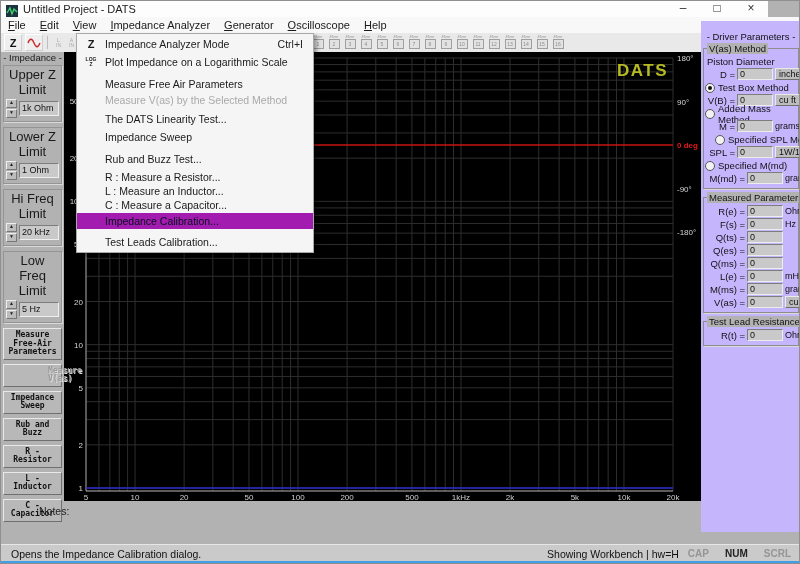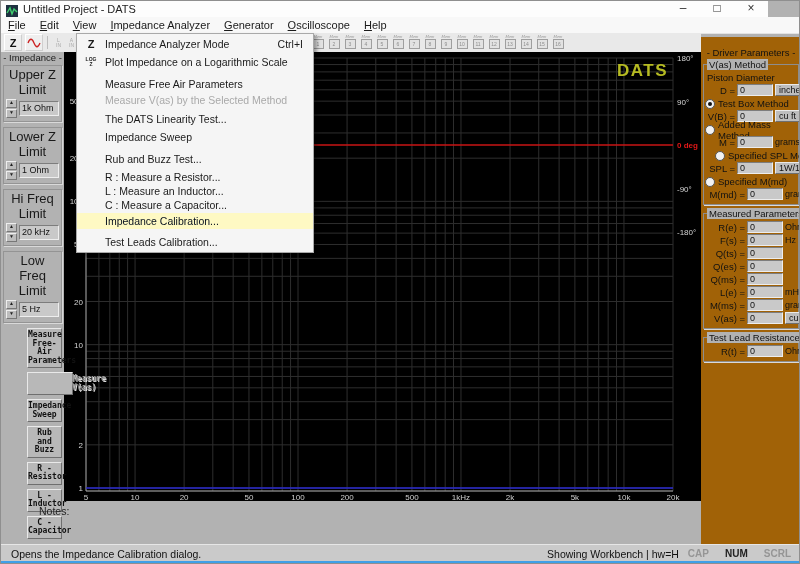--- a/index.html
+++ b/index.html
@@ -34,27 +34,27 @@
   .limgroup{border:1px solid #949494;box-shadow:1px 1px 0 #d9d9d9;margin:0 2px 5px;padding:1px 2px 3px;}
   .limlabel{font-size:13px;text-align:center;color:#1a1a1a;}
   .limrow{display:flex;align-items:center;margin-top:2px;gap:2px;}
   .spin{display:flex;flex-direction:column;gap:1px;}
   .spbtn{width:9px;height:7px;background:#bcbcbc;border:1px solid #777;border-top-color:#eee;border-left-color:#eee;
          font-size:5px;line-height:5px;text-align:center;color:#222;}
   .spbtn.up::before{content:"▲";}
   .spbtn.dn::before{content:"▼";}
   .limfield{flex:1;height:13px;background:#c9c9c9;border:1px solid #eee;border-top-color:#7d7d7d;border-left-color:#7d7d7d;
             font-size:9px;line-height:13px;padding-left:2px;color:#111;}
-  #sb-buttons{margin-top:2px;margin-left:24px;}
+  #sb-buttons{margin-top:2px;}
   .sbbtn{margin:0 2px 4px;background:#b8b8b8;border:1px solid #6f6f6f;border-top-color:#e9e9e9;border-left-color:#e9e9e9;
          font-family:"DejaVu Sans Mono",monospace;font-size:8px;font-weight:bold;text-align:center;
          white-space:pre-line;line-height:8.5px;padding:2px 0;color:#111;}
   .sbbtn.dis{color:#9b9b9b;text-shadow:1px 1px 0 #dedede;padding-left:44px;}
   
-  #rp{position:absolute;left:700px;top:36px;width:100px;height:511px;background:#a16207;font-size:9.5px;}
+  #rp{position:absolute;left:700px;top:20px;width:100px;height:511px;background:#c4b5fd;font-size:9.5px;}
   #rp-title{text-align:center;margin:10px 0 6px;font-size:9.5px;}
   .gbox{position:relative;border:1px solid #8d8d8d;box-shadow:1px 1px 0 #dadada;margin:0 2px 8px;padding:6px 1px 3px;}
   .gtitle{position:absolute;top:-6px;left:3px;background:#b2b2b2;padding:0 2px;font-size:9.5px;white-space:nowrap;}
   .prow{display:flex;align-items:center;gap:2px;margin:1px 0;height:12px;}
   .plab{width:40px;text-align:right;flex-shrink:0;}
   .pfield{width:32px;height:10px;background:#c9c9c9;border:1px solid #ededed;border-top-color:#7d7d7d;border-left-color:#7d7d7d;
           font-size:9px;line-height:10px;padding-left:2px;flex-shrink:0;}
   .punit{font-size:9px;white-space:nowrap;}
   .uboxed{background:#bdbdbd;border:1px solid #6f6f6f;border-top-color:#e9e9e9;border-left-color:#e9e9e9;padding:0 3px;line-height:10px;}
   .radiorow{display:flex;align-items:center;gap:3px;margin:2px 0 1px;height:11px;}
@@ -63,21 +63,21 @@
   .ind1{margin-left:10px;}
   
   #menupopup{position:absolute;left:75px;top:32px;width:236px;background:#f5f5f5;border:1px solid #a9a9a9;
              box-shadow:3px 3px 4px rgba(0,0,0,.35);z-index:20;padding:1px 0 2px;}
   .mi{position:relative;display:flex;align-items:center;height:18px;font-size:10.5px;color:#1a1a1a;padding-left:28px;padding-right:10px;}
   .mi.sm{height:14px;}
   .mi.md{height:16px;}
   .mi .micon{position:absolute;left:5px;width:18px;text-align:center;font-weight:bold;}
   .mi .shortcut{margin-left:auto;}
   .mi.dis{color:#a9a9a9;}
-  .mi.sel{background:#fef9c3;color:#06101e;}
+  .mi.sel{background:#a21caf;color:#06101e;}
   .iconz{font-size:11px;}
   .iconlog{font-size:5px;line-height:5px;font-weight:bold;white-space:pre-line;}
   
   #notes{position:absolute;left:38px;top:504px;font-size:10.5px;color:#222;}
   #statusbar{position:absolute;left:0;top:543px;width:798px;height:17px;background:#cacaca;border-top:1px solid #e6e6e6;
              display:flex;align-items:center;font-size:10.5px;}
   #sb-msg{margin-left:10px;color:#111;text-align:center;}
   #sb-right{margin-left:auto;display:flex;align-items:center;gap:9px;padding-right:8px;}
   .sbind{color:#959595;font-weight:bold;font-size:10px;}
   .sbind.on{color:#222;}

